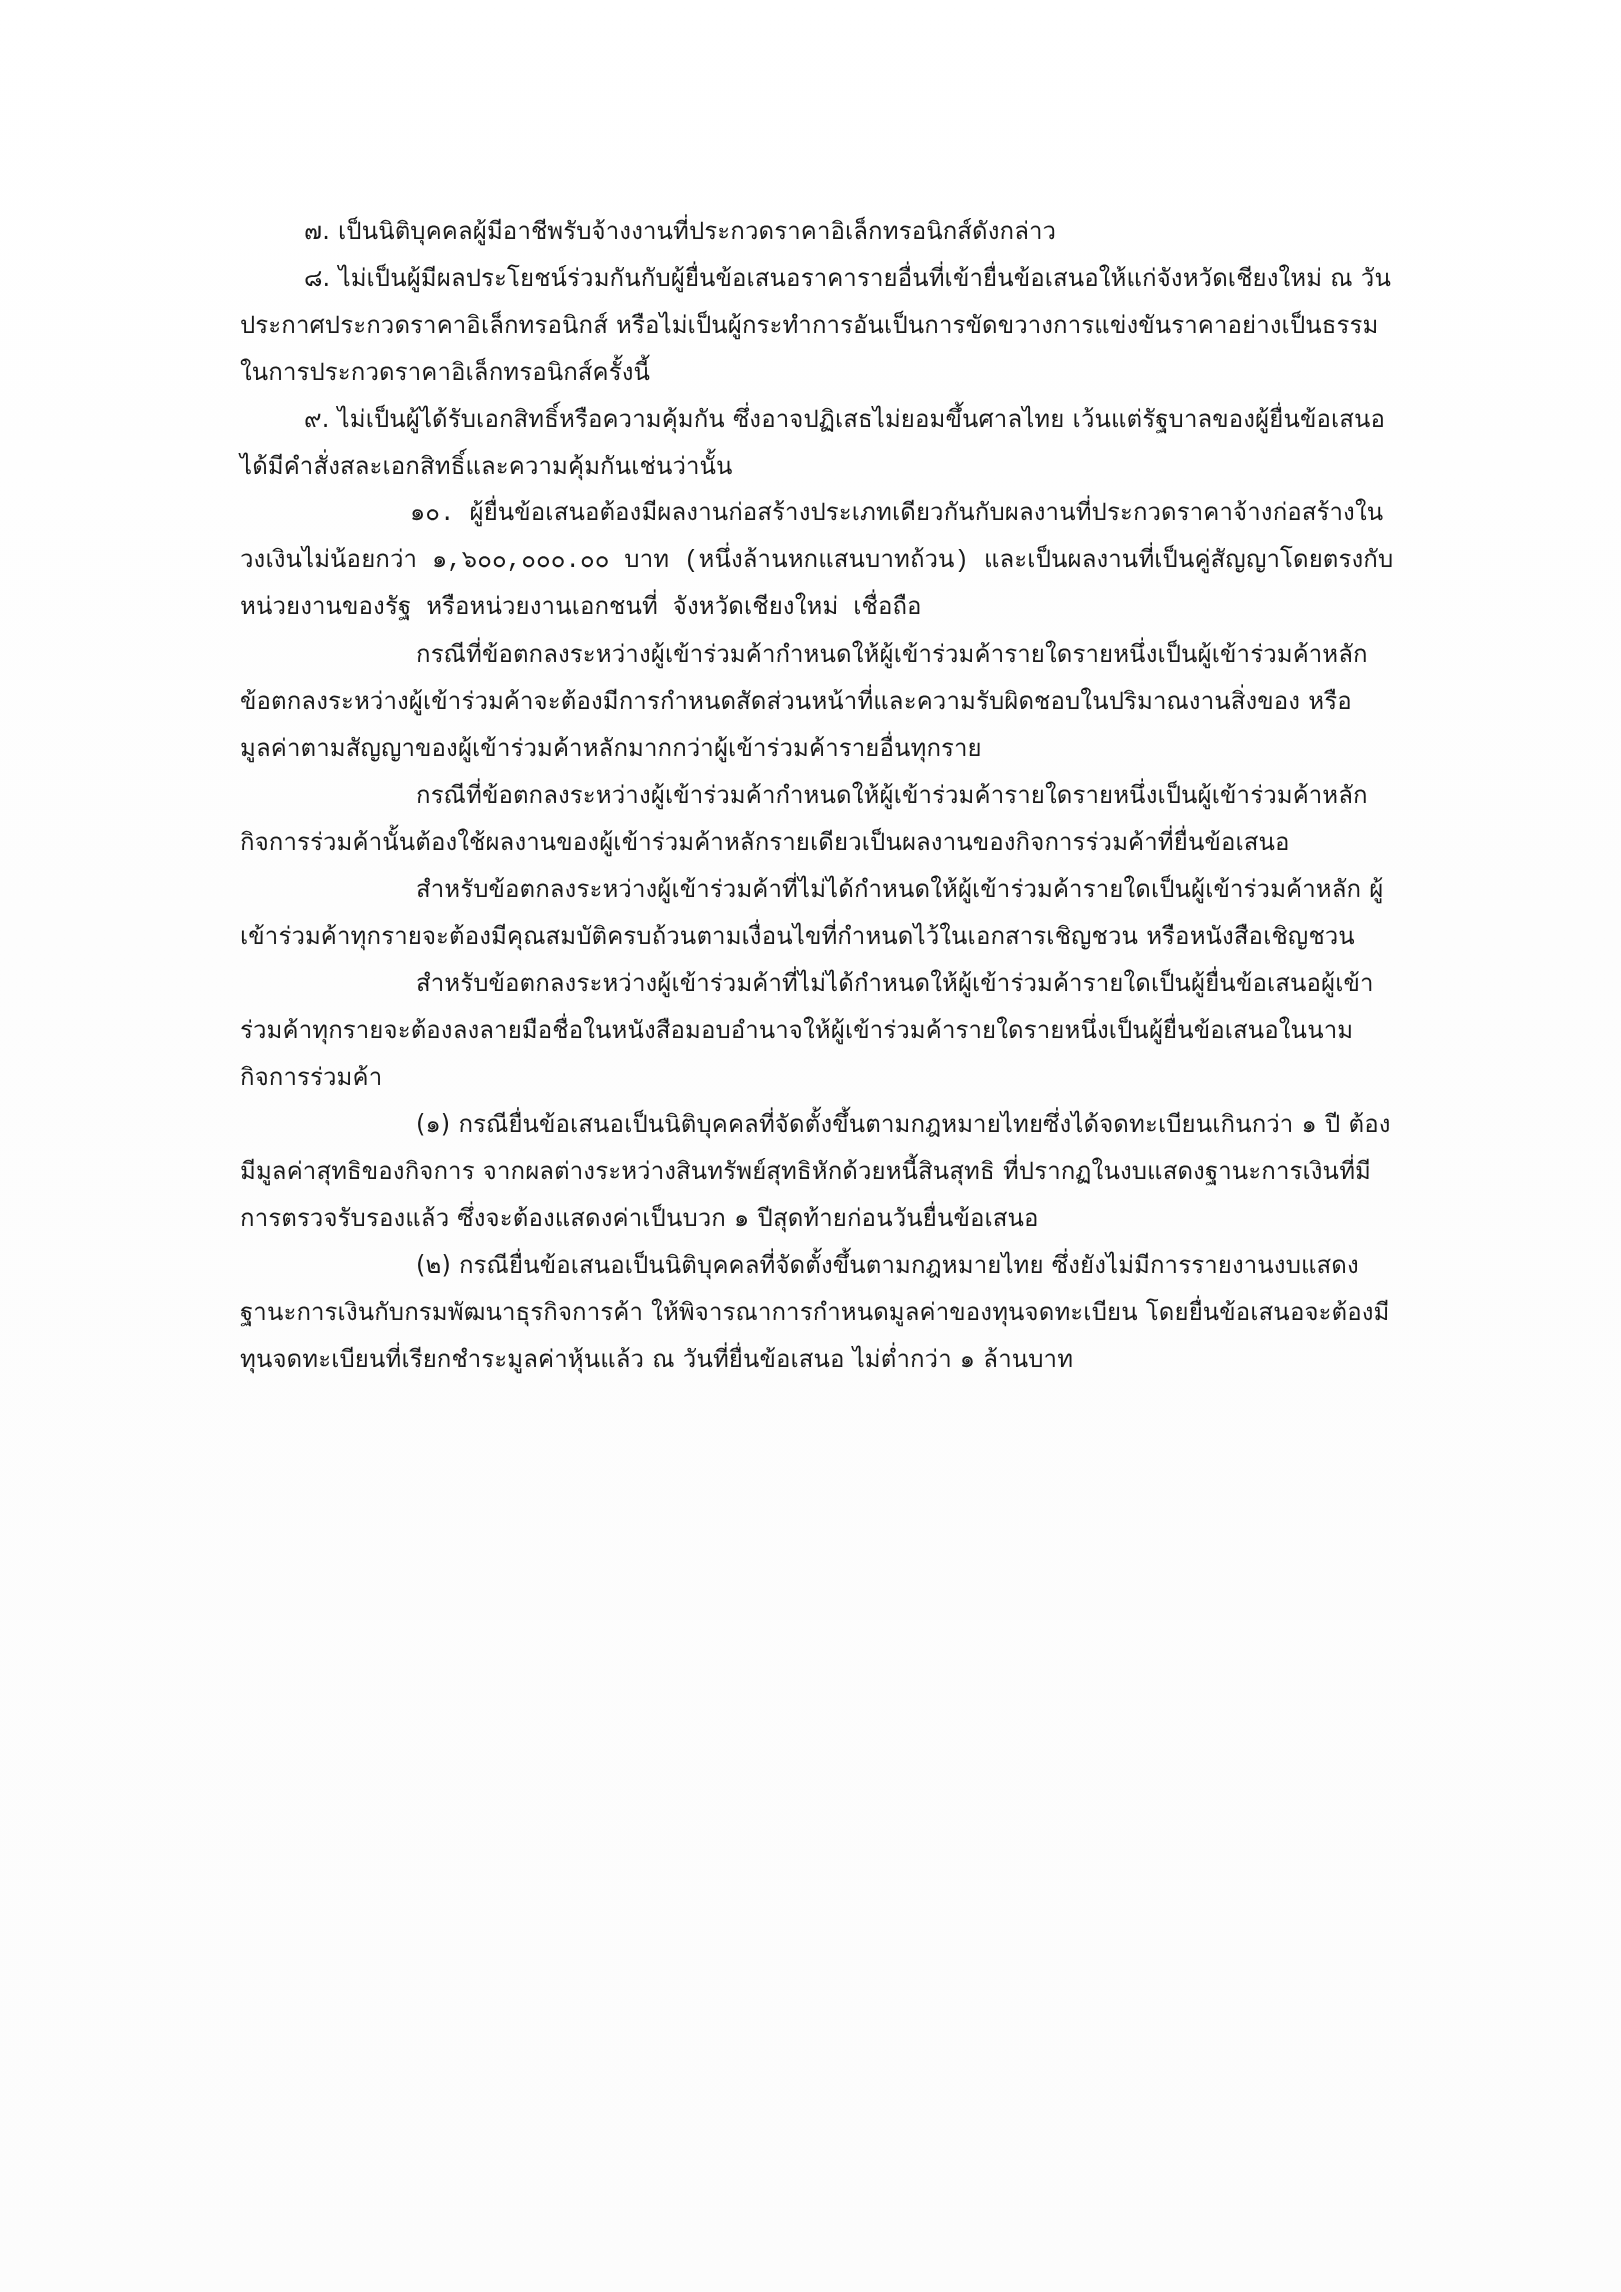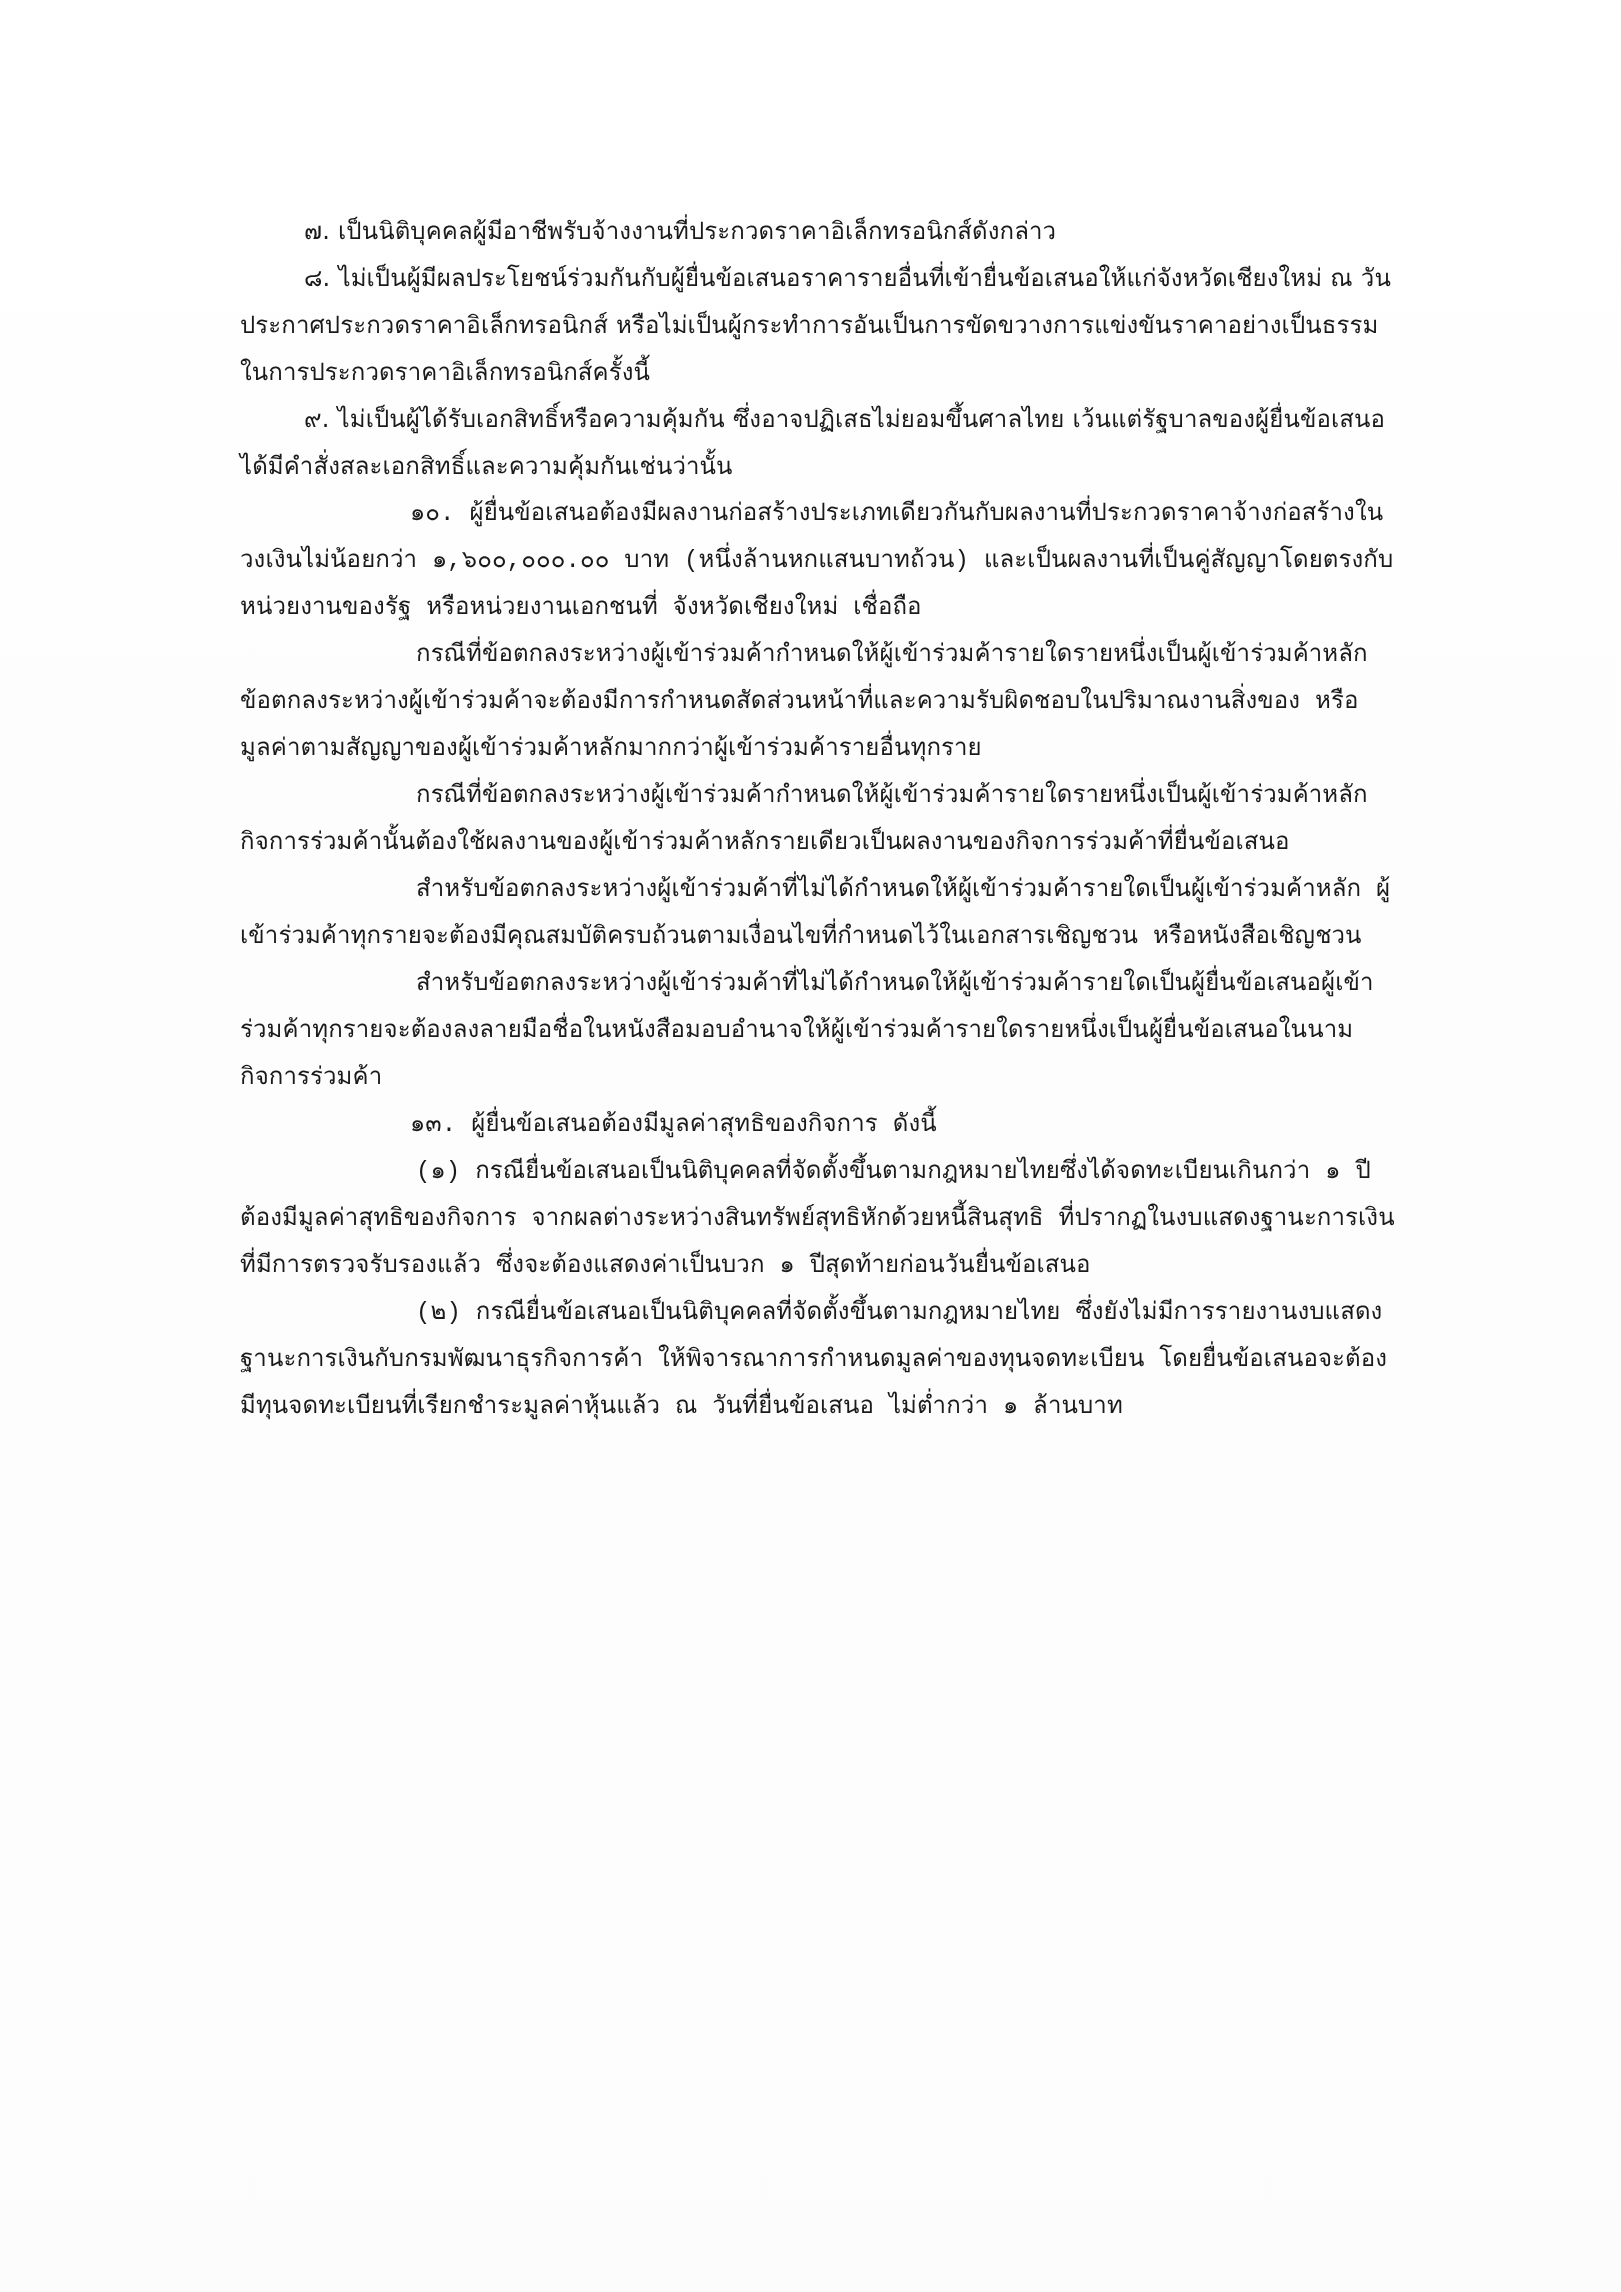--- a/index.html
+++ b/index.html
@@ -43,21 +43,21 @@
     font-size: 24px;
     line-height: 47px;
     text-align: left;
     letter-spacing: 0.1px;
     word-spacing: 0.4px;
     color: #1a1a1a;
     font-weight: 400;
   }
   p.para.indent-1 { text-indent: 64px; }
   p.para.indent-2 { text-indent: 170px; font-family: Liberation Mono, monospace; }
-  p.para.indent-3 { text-indent: 176px; font-family: Liberation Mono, monospace; }
+  p.para.indent-3 { text-indent: 176px; }
 </style>
 </head>
 <body>
 
 <div class="page">
   <div class="paper-noise"></div>
 
   <div class="content">
 
     <p class="para indent-1">๗. เป็นนิติบุคคลผู้มีอาชีพรับจ้างงานที่ประกวดราคาอิเล็กทรอนิกส์ดังกล่าว</p>
@@ -72,21 +72,20 @@
     <p class="para indent-3">กรณีที่ข้อตกลงระหว่างผู้เข้าร่วมค้ากำหนดให้ผู้เข้าร่วมค้ารายใดรายหนึ่งเป็นผู้เข้าร่วมค้าหลัก ข้อตกลงระหว่างผู้เข้าร่วมค้าจะต้องมีการกำหนดสัดส่วนหน้าที่และความรับผิดชอบในปริมาณงานสิ่งของ หรือมูลค่าตามสัญญาของผู้เข้าร่วมค้าหลักมากกว่าผู้เข้าร่วมค้ารายอื่นทุกราย</p>
 
     <p class="para indent-3">กรณีที่ข้อตกลงระหว่างผู้เข้าร่วมค้ากำหนดให้ผู้เข้าร่วมค้ารายใดรายหนึ่งเป็นผู้เข้าร่วมค้าหลัก กิจการร่วมค้านั้นต้องใช้ผลงานของผู้เข้าร่วมค้าหลักรายเดียวเป็นผลงานของกิจการร่วมค้าที่ยื่นข้อเสนอ</p>
 
     <p class="para indent-3">สำหรับข้อตกลงระหว่างผู้เข้าร่วมค้าที่ไม่ได้กำหนดให้ผู้เข้าร่วมค้ารายใดเป็นผู้เข้าร่วมค้าหลัก ผู้เข้าร่วมค้าทุกรายจะต้องมีคุณสมบัติครบถ้วนตามเงื่อนไขที่กำหนดไว้ในเอกสารเชิญชวน หรือหนังสือเชิญชวน</p>
 
 
     <p class="para indent-3">สำหรับข้อตกลงระหว่างผู้เข้าร่วมค้าที่ไม่ได้กำหนดให้ผู้เข้าร่วมค้ารายใดเป็นผู้ยื่นข้อเสนอผู้เข้าร่วมค้าทุกรายจะต้องลงลายมือชื่อในหนังสือมอบอำนาจให้ผู้เข้าร่วมค้ารายใดรายหนึ่งเป็นผู้ยื่นข้อเสนอในนามกิจการร่วมค้า</p>
 
 
-    <p class="para indent-2">๑๓. ผู้ยื่นข้อเสนอต้องมีมูลค่าสุทธิของกิจการ ดังนี้</p>
 
     <p class="para indent-3">(๑) กรณียื่นข้อเสนอเป็นนิติบุคคลที่จัดตั้งขึ้นตามกฎหมายไทยซึ่งได้จดทะเบียนเกินกว่า ๑ ปี ต้องมีมูลค่าสุทธิของกิจการ จากผลต่างระหว่างสินทรัพย์สุทธิหักด้วยหนี้สินสุทธิ ที่ปรากฏในงบแสดงฐานะการเงินที่มีการตรวจรับรองแล้ว ซึ่งจะต้องแสดงค่าเป็นบวก ๑ ปีสุดท้ายก่อนวันยื่นข้อเสนอ</p>
 
     <p class="para indent-3">(๒) กรณียื่นข้อเสนอเป็นนิติบุคคลที่จัดตั้งขึ้นตามกฎหมายไทย ซึ่งยังไม่มีการรายงานงบแสดงฐานะการเงินกับกรมพัฒนาธุรกิจการค้า ให้พิจารณาการกำหนดมูลค่าของทุนจดทะเบียน โดยยื่นข้อเสนอจะต้องมีทุนจดทะเบียนที่เรียกชำระมูลค่าหุ้นแล้ว ณ วันที่ยื่นข้อเสนอ ไม่ต่ำกว่า ๑ ล้านบาท</p>
 
   </div>
 </div>
 
 
 </body></html>

